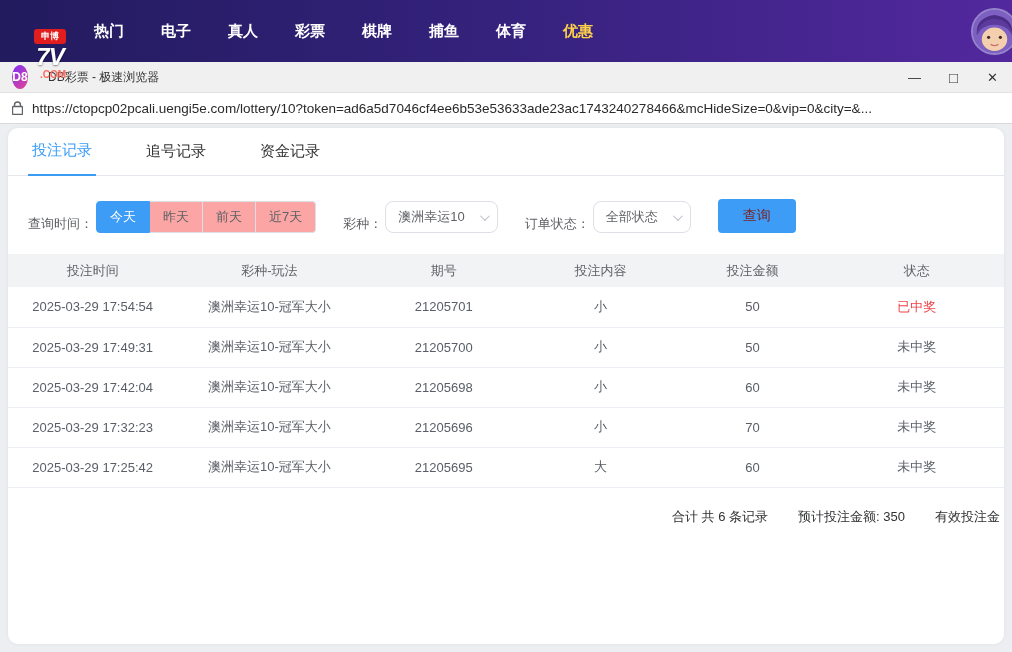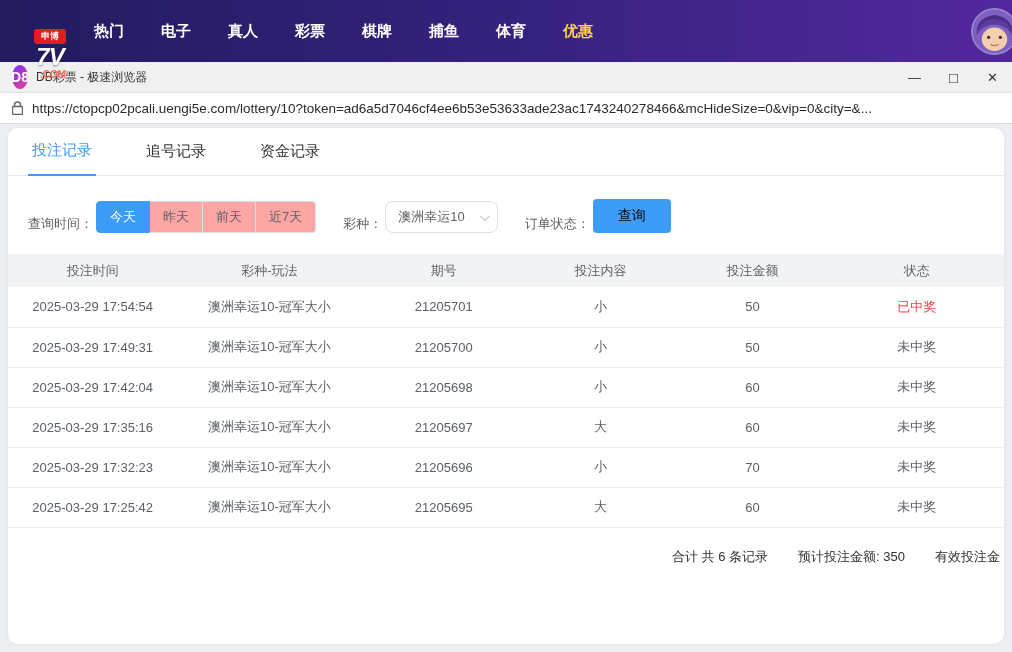--- a/index.html
+++ b/index.html
@@ -15,21 +15,21 @@
   .logo-suffix { color:#ff6a5e; font-size:10px; font-weight:bold; line-height:1; align-self:flex-end; }
   .site-nav { display:flex; gap:37px; }
   .nav-item { color:#ffffff; font-size:15px; font-weight:bold; cursor:pointer; white-space:nowrap; }
   .nav-item.active { color:#ffd24a; }
   .avatar { margin-left:auto; margin-right:-6px; width:47px; height:47px; border-radius:50%; overflow:hidden;
             border:2px solid rgba(255,255,255,.28); flex:none; cursor:pointer; background:#6c55b8; }
 
   
   .titlebar { height:31px; background:#f0f0f0; border-bottom:1px solid #e2e2e2; display:flex; align-items:center; padding-left:12px; }
   .tab-icon { width:16px; height:24px; border-radius:50%; background:linear-gradient(135deg,#7b2ff7,#e84393);
-              color:#fff; font-size:14px; font-weight:bold; display:flex; align-items:center; justify-content:center; margin-right:8px; flex:none; }
+              color:#fff; font-size:12px; font-weight:bold; display:flex; align-items:center; justify-content:center; margin-right:20px; flex:none; }
   .window-title { font-size:12px; color:#333; }
   .win-controls { margin-left:auto; display:flex; height:100%; }
   .win-controls .wbtn { width:39px; height:100%; display:flex; align-items:center; justify-content:center; font-size:13px; color:#333; cursor:pointer; }
   .win-controls .wbtn.max { font-size:15px; }
 
   
   .addressbar { height:31px; background:#ffffff; border-bottom:1px solid #d9d9d9; display:flex; align-items:center; padding:0 12px; }
   .lock-icon { margin-right:9px; display:flex; flex:none; }
   .url-text { font-size:13.5px; color:#2a2a2a; white-space:nowrap; overflow:hidden; }
 
@@ -49,21 +49,21 @@
   .tbtn { border:1px solid #dcdfe6; border-left:none; height:32px; padding:0 13px; background:#fca5a5; color:#606266;
           font-size:13px; cursor:pointer; display:flex; align-items:center; white-space:nowrap; font-family:inherit; }
   .tbtn:first-child { border-left:1px solid #dcdfe6; border-radius:4px 0 0 4px; }
   .tbtn:last-child { border-radius:0 4px 4px 0; }
   .tbtn.active { background:#3d9df6; border-color:#3d9df6; color:#fff; }
   .select { height:32px; border:1px solid #dcdfe6; border-radius:8px; display:flex; align-items:center;
             padding:0 10px 0 12px; color:#606266; margin-right:27px; cursor:pointer; background:#fff; }
   .select .sel-value { white-space:nowrap; }
   .chevron-down { width:7px; height:7px; border-right:1.5px solid #b9bec7; border-bottom:1.5px solid #b9bec7;
                   transform:rotate(45deg) translateY(-2px); margin-left:15px; flex:none; }
-  .search-btn { height:34px; padding:0 25px; background:#3d9df6; border:none; border-radius:4px; color:#000000;
+  .search-btn { height:34px; padding:0 25px; background:#3d9df6; border:none; border-radius:4px; color:#7f1d1d;
                 font-size:14px; cursor:pointer; font-family:inherit; }
 
   
   table.records { width:100%; border-collapse:collapse; table-layout:fixed; font-size:13px; }
   table.records thead th { background:#f2f3f5; height:33px; font-weight:normal; color:#606266; text-align:center; }
   table.records tbody td { height:40px; border-bottom:1px solid #ebeef5; color:#5a5e66; text-align:center; white-space:nowrap; }
   td.status-cell { color:#35383d; }
   td.status-cell.won { color:#ef4348; }
 
   
@@ -139,20 +139,24 @@
           <button class="tbtn">昨天</button>
           <button class="tbtn">前天</button>
           <button class="tbtn">近7天</button>
         </div>
         <span class="filter-label">彩种：</span>
         <div class="select">
           <span class="sel-value">澳洲幸运10</span>
           <span class="chevron-down"></span>
         </div>
         <span class="filter-label">订单状态：</span>
+        <div class="select">
+          <span class="sel-value">全部状态</span>
+          <span class="chevron-down"></span>
+        </div>
         <button class="search-btn">查询</button>
       </div>
 
       <table class="records">
         <colgroup>
           <col style="width:17%">
             <col style="width:18.5%">
             <col style="width:16.5%">
           <col style="width:15%">
             <col style="width:15.5%">
@@ -187,28 +191,20 @@
           </tr>
           <tr>
             <td>2025-03-29 17:42:04</td>
             <td>澳洲幸运10-冠军大小</td>
             <td>21205698</td>
             <td>小</td>
             <td>60</td>
             <td class="status-cell">未中奖</td>
           </tr>
           <tr>
-            <td>2025-03-29 17:35:16</td>
-            <td>澳洲幸运10-冠军大小</td>
-            <td>21205697</td>
-            <td>大</td>
-            <td>60</td>
-            <td class="status-cell">未中奖</td>
-          </tr>
-          <tr>
             <td>2025-03-29 17:32:23</td>
             <td>澳洲幸运10-冠军大小</td>
             <td>21205696</td>
             <td>小</td>
             <td>70</td>
             <td class="status-cell">未中奖</td>
           </tr>
           <tr>
             <td>2025-03-29 17:25:42</td>
             <td>澳洲幸运10-冠军大小</td>

